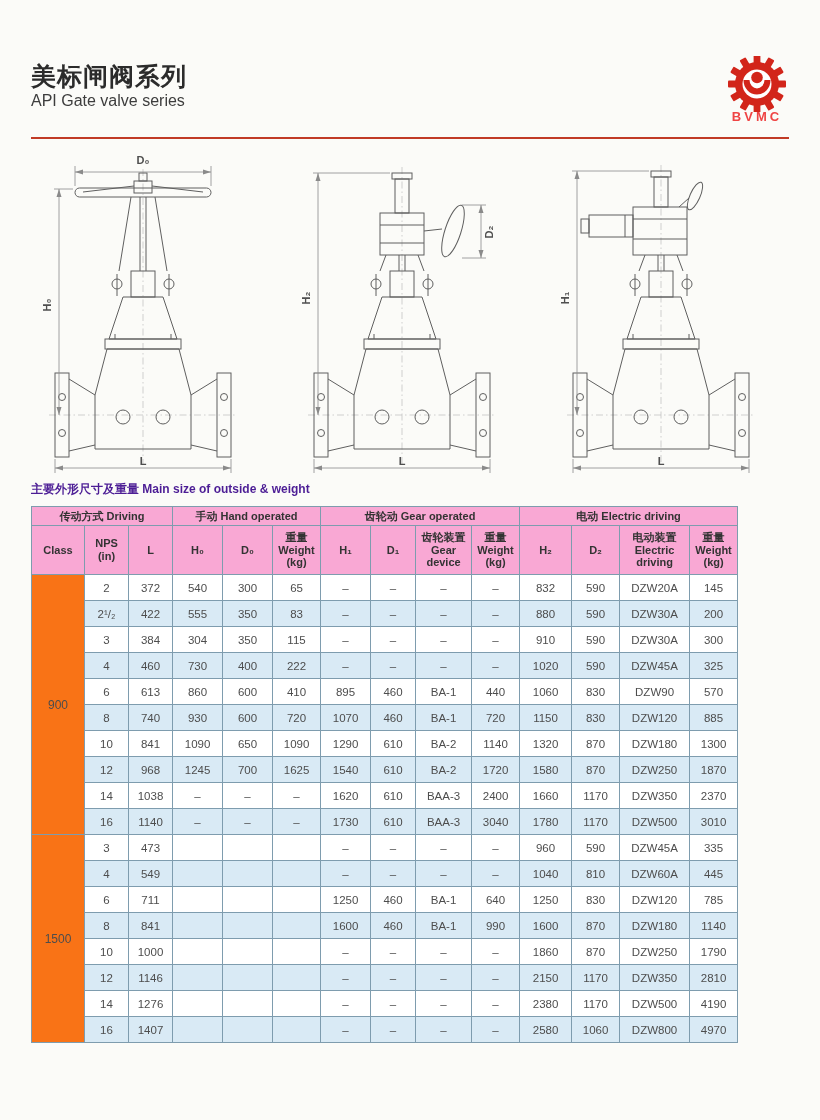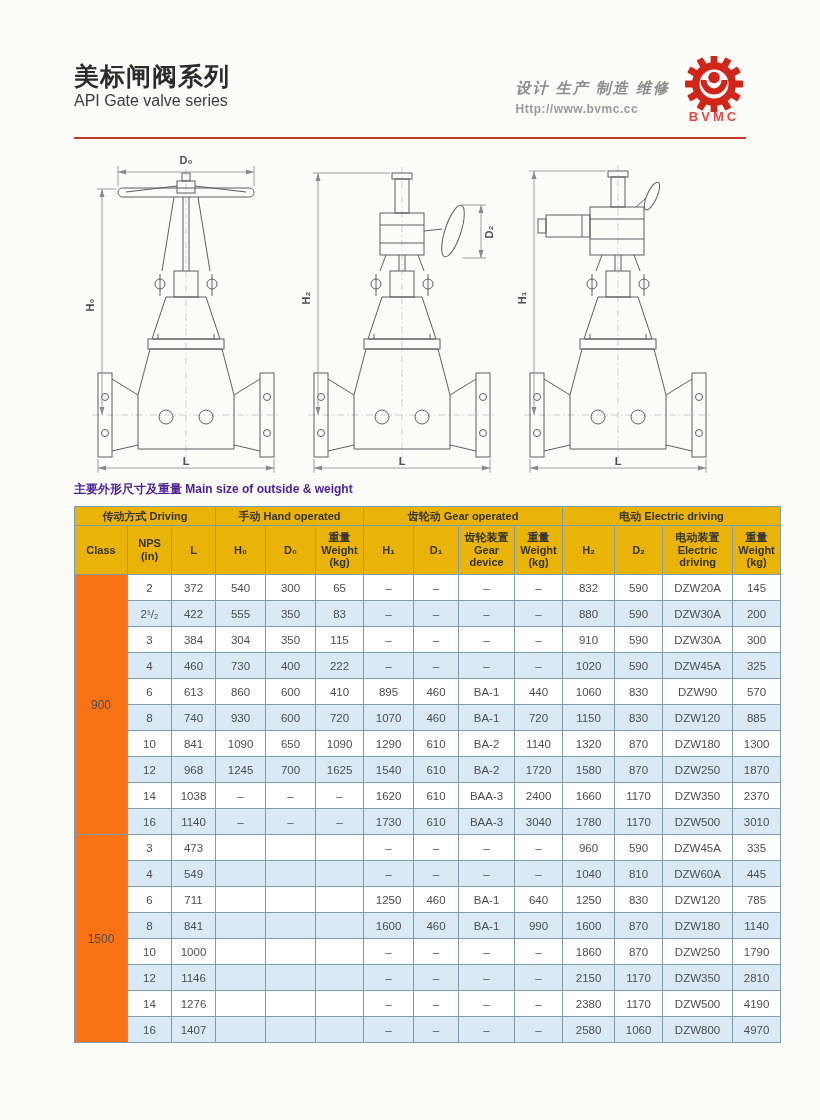--- a/index.html
+++ b/index.html
@@ -3,21 +3,21 @@
 <meta charset="utf-8">
 <style>
   html,body{margin:0;padding:0;}
   body{
     width:820px;height:1120px;
     background:#fbfbf8;
     font-family:"Liberation Sans","DejaVu Sans",sans-serif;
     color:#3c3c3c;
     overflow:hidden;
   }
-  .page{padding:62px 74px 0;}
+  .page{padding:62px 31px 0;}
 
   
   .header{position:relative;height:70px;}
   .title-zh{font-size:25px;font-weight:bold;color:#2b2b2b;letter-spacing:1px;line-height:1.15;}
   .title-en{font-size:16px;color:#3d3d3d;margin-top:1px;}
   .header-right{position:absolute;right:0;top:-6px;display:flex;align-items:flex-end;gap:12px;}
   .tagline-block{padding-bottom:8px;text-align:left;}
   .tagline{font-size:15px;font-weight:bold;font-style:italic;color:#8c8c8c;letter-spacing:2px;}
   .url{font-size:12px;font-weight:bold;color:#9a9a9a;margin-top:4px;letter-spacing:.5px;}
   .logo{display:flex;flex-direction:column;align-items:center;}
@@ -32,21 +32,21 @@
   .dim polygon{fill:#8a8a8a;stroke:none;}
   .dimlabel{font-family:"Liberation Sans","DejaVu Sans",sans-serif;font-size:11px;font-weight:bold;fill:#4f4f4f;}
 
   
   .section-title{font-size:12px;font-weight:bold;color:#4c1d95;}
   .model-line{font-size:12.5px;font-weight:bold;color:#4a4a4a;margin-top:4px;}
 
   
   table{border-collapse:collapse;table-layout:fixed;width:706px;margin-top:8px;}
   th,td{border:1px solid #7e9cae;text-align:center;vertical-align:middle;overflow:hidden;}
-  th{background:#eab308;font-size:11px;font-weight:bold;color:#333;white-space:pre-line;line-height:1.18;padding:1px 0;}
+  th{background:#f9a8d4;font-size:11px;font-weight:bold;color:#333;white-space:pre-line;line-height:1.18;padding:1px 0;}
   thead tr.grow th{height:16px;}
   thead tr.cols th{height:46px;}
   td{height:25px;font-size:11.5px;color:#4d4d4d;background:#fff;padding:0 1px;}
   tr.alt td{background:#d9eaf5;}
   td.clsCell{background:#f97316;font-size:12px;}
 </style>
 </head>
 <body>
 
 <svg width="0" height="0" style="position:absolute" aria-hidden="true">
@@ -86,24 +86,20 @@
 </svg>
 
 <div class="page">
 
   <div class="header">
     <div>
       <div class="title-zh">美标闸阀系列</div>
       <div class="title-en">API Gate valve series</div>
     </div>
     <div class="header-right">
-      <div class="tagline-block">
-        <div class="tagline">设计 生产 制造 维修</div>
-        <div class="url">Http://www.bvmc.cc</div>
-      </div>
       <div class="logo">
         <svg width="64" height="56" viewBox="0 0 64 56">
           <g transform="translate(32,28)" fill="#d2251a">
             <g>
               <rect x="-3.4" y="-29" width="6.8" height="9" rx="1"></rect>
               <rect x="-3.4" y="-29" width="6.8" height="9" rx="1" transform="rotate(30)"></rect>
               <rect x="-3.4" y="-29" width="6.8" height="9" rx="1" transform="rotate(60)"></rect>
               <rect x="-3.4" y="-29" width="6.8" height="9" rx="1" transform="rotate(90)"></rect>
               <rect x="-3.4" y="-29" width="6.8" height="9" rx="1" transform="rotate(120)"></rect>
               <rect x="-3.4" y="-29" width="6.8" height="9" rx="1" transform="rotate(150)"></rect>

